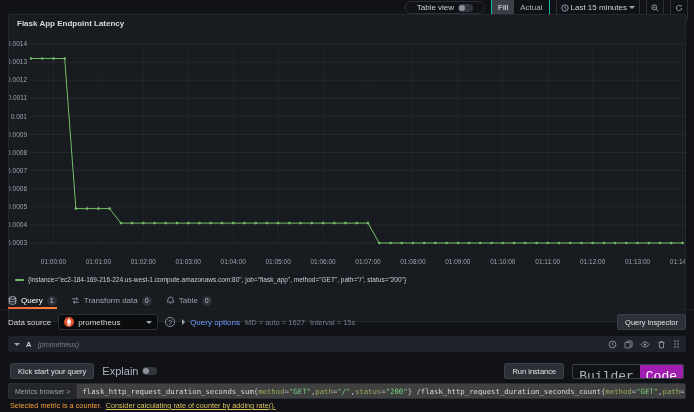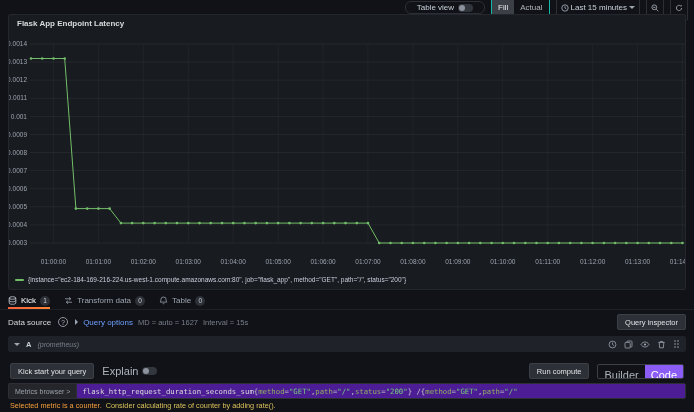--- a/index.html
+++ b/index.html
@@ -23,21 +23,21 @@
     border-radius:2px;padding:0 4px;background:#111217;cursor:pointer;color:#c7d0d9}
   .icon{display:inline-flex;align-items:center;justify-content:center;color:#9da5b0}
   .caret{width:0;height:0;border-left:3px solid transparent;border-right:3px solid transparent;
     border-top:3.5px solid #9da5b0}
   .chev-r{width:0;height:0;border-top:3px solid transparent;border-bottom:3px solid transparent;
     border-left:3.5px solid #9da5b0}
   .chev-d{width:0;height:0;border-left:3px solid transparent;border-right:3px solid transparent;
     border-top:3.5px solid #9da5b0}
 
   
-  .panel{left:8px;top:14px;width:678px;height:276px;background:#181b1f;border:1px solid #25272e;border-radius:2px}
+  .panel{left:8px;top:14px;width:678px;height:308px;background:#181b1f;border:1px solid #25272e;border-radius:2px}
   .panel-title{position:absolute;top:4px;left:8px;font-size:8px;font-weight:700;color:#d8d9da}
   .chart-svg{position:absolute;left:0;top:16px}
   .legend-row{position:absolute;left:6px;top:261px;display:flex;align-items:center;gap:4px;
     font-size:6.5px;color:#ccccdc;cursor:pointer;white-space:nowrap}
   .legend-dash{width:9px;height:2px;background:#73bf69;border-radius:1px;flex:none}
 
   
   .tabs{left:0;top:292px;right:0;height:18px;display:flex;align-items:center;gap:14px;
     padding-left:8px;border-bottom:1px solid #1d2025;font-size:8px}
   .tab{display:flex;align-items:center;gap:4px;color:#9da5b0;height:100%;position:relative;cursor:pointer}
@@ -66,33 +66,33 @@
   
   .q-card{left:8px;top:336px;width:678px}
   .q-header{height:16px;background:#1f2228;border-radius:2px;display:flex;align-items:center;
     gap:6px;padding:0 6px;font-size:7.5px}
   .ref-id{font-weight:700;color:#c7d0d9}
   .ds-hint{color:#787f8a;font-style:italic;font-size:7px}
   .q-header .icons{display:flex;align-items:center;gap:7px}
   .q-toolbar{height:22px;display:flex;align-items:center;gap:8px;padding:0 2px;margin-top:8px}
   .explain{display:flex;align-items:center;gap:4px;font-size:11px;color:#aeb4bc}
   .seg2{display:flex;height:15px;border-radius:2px;overflow:hidden;border:1px solid #3b3f46}
-  .seg2 .seg-btn{font-size:11px;padding:4px 6px;background:transparent;border:0;color:#aeb4bc;
-    cursor:pointer;font-family:Liberation Sans, sans-serif}
-  .seg2 .seg-btn.sel{background:#8b5cf6;color:#fff}
+  .seg2 .seg-btn{font-size:13px;padding:4px 6px;background:transparent;border:0;color:#aeb4bc;
+    cursor:pointer;font-family:Liberation Mono, monospace}
+  .seg2 .seg-btn.sel{background:#a21caf;color:#fff}
   .q-editor{display:flex;align-items:stretch;gap:0;margin-top:1px;height:16px}
   .mb-btn{background:#24262c;border:1px solid #2c2f36;border-right:0;border-radius:2px 0 0 2px;
     color:#9aa0a8;font-size:7px;display:flex;align-items:center;padding:0 6px;cursor:pointer;white-space:nowrap}
-  .code-box{flex:1;background:#4c1d95;border:1px solid #2c2f36;border-radius:0 2px 2px 0;
+  .code-box{flex:1;background:#404040;border:1px solid #2c2f36;border-radius:0 2px 2px 0;
     display:flex;align-items:center;padding:0 5px;overflow:hidden;white-space:nowrap;
     font-family:"DejaVu Sans Mono",monospace;font-size:7.3px}
   .tok-m{color:#d8d9da}.tok-p{color:#c3c7cc}.tok-k{color:#8fae5f}.tok-s{color:#77ce7e}
   .warn-row{margin-top:2px;font-size:7.3px;display:flex;gap:4px;padding-left:2px;white-space:nowrap}
   .warn-text{color:#f59f3b}
-  .warn-link{color:#d8c25a;cursor:pointer}
+  .warn-link{color:#d8c25a;text-decoration:underline;cursor:pointer}
   .opts-row{margin-top:4px;display:flex;align-items:center;gap:6px;font-size:7.3px;padding-left:2px}
   .opts-label{color:#d8d9da;font-weight:700}
   .opt-item{color:#787f8a;margin-right:6px}
   svg{display:block}
 </style>
 </head>
 <body>
 
 <div class="screen">
 
@@ -267,21 +267,21 @@
 
   <div class="abs tabs">
     <div class="tab active">
       <span class="icon">
         <svg width="9" height="9" viewBox="0 0 9 9">
             <ellipse cx="4.5" cy="2" rx="3.3" ry="1.3" fill="none" stroke="#c7d0d9" stroke-width="0.8"></ellipse>
             <path d="M1.2 2v5c0 .75 1.5 1.3 3.3 1.3s3.3-.55 3.3-1.3V2" fill="none" stroke="#c7d0d9" stroke-width="0.8"></path>
             <path d="M1.2 4.5c0 .75 1.5 1.3 3.3 1.3s3.3-.55 3.3-1.3" fill="none" stroke="#c7d0d9" stroke-width="0.8"></path>
           </svg>
       </span>
-      <span>Kick</span>
+      <span>Query</span>
       <span class="badge">1</span>
     </div>
     <div class="tab">
       <span class="icon">
         <svg width="9" height="9" viewBox="0 0 9 9">
             <path d="M1 2.8h5.5M5 1.3l1.8 1.5L5 4.3" fill="none" stroke="#9da5b0" stroke-width="0.8"></path>
             <path d="M8 6.2H2.5M4 4.7L2.2 6.2 4 7.7" fill="none" stroke="#9da5b0" stroke-width="0.8"></path>
           </svg>
       </span>
       <span>Transform data</span>
@@ -294,20 +294,32 @@
             <path d="M3.7 7.3a.9.9 0 0 0 1.6 0" fill="none" stroke="#9da5b0" stroke-width="0.8"></path>
           </svg>
       </span>
       <span>Table</span>
       <span class="badge">0</span>
     </div>
   </div>
 
   <div class="abs ds-row">
     <span>Data source</span>
+    <div class="ds-select">
+      <span class="icon">
+        <svg width="10" height="10" viewBox="0 0 16 16">
+            <circle cx="8" cy="8" r="8" fill="#e6522c"></circle>
+            <path d="M8 2.5c1.6 1.9 3.1 3.2 3.1 5.4 0 1.9-1.4 3.2-3.1 3.2S4.9 9.8 4.9 7.9C4.9 5.7 6.4 4.4 8 2.5z" fill="#fff"></path>
+            <rect x="5.3" y="11.7" width="5.4" height="1.1" rx="0.4" fill="#fff"></rect>
+            <rect x="6.2" y="13.2" width="3.6" height="0.9" rx="0.3" fill="#fff"></rect>
+          </svg>
+      </span>
+      <span class="grow">prometheus</span>
+      <span class="caret"></span>
+    </div>
     <span class="help-circle">?</span>
     <div class="q-opts">
       <span class="chev-r"></span>
       <span class="q-opts-label">Query options</span>
       <span class="ds-summary">MD = auto = 1627</span>
       <span class="ds-summary">Interval = 15s</span>
     </div>
     <span class="spacer"></span>
     <button class="btn">Query inspector</button>
   </div>
@@ -355,21 +367,21 @@
       </span>
     </div>
 
     <div class="q-toolbar">
       <button class="btn">Kick start your query</button>
       <span class="explain">
         <span>Explain</span>
         <span class="switch"></span>
       </span>
       <span class="spacer"></span>
-      <button class="btn">Run compute</button>
+      <button class="btn">Run instance</button>
       <div class="seg2">
         <button class="seg-btn">Builder</button>
         <button class="seg-btn sel">Code</button>
       </div>
     </div>
 
     <div class="q-editor">
       <span class="mb-btn">Metrics browser &gt;</span>
       <div class="code-box" id="expr">
           <span class="tok-m">flask_http_request_duration_seconds_sum</span>
@@ -379,20 +391,21 @@
           <span class="tok-s">"GET"</span>
           <span class="tok-p">,</span>
           <span class="tok-k">path</span>
           <span class="tok-p">=</span>
           <span class="tok-s">"/"</span>
           <span class="tok-p">,</span>
           <span class="tok-k">status</span>
           <span class="tok-p">=</span>
           <span class="tok-s">"200"</span>
           <span class="tok-p">} / </span>
+          <span class="tok-m">flask_http_request_duration_seconds_count</span>
           <span class="tok-p">{</span>
           <span class="tok-k">method</span>
           <span class="tok-p">=</span>
           <span class="tok-s">"GET"</span>
           <span class="tok-p">,</span>
           <span class="tok-k">path</span>
           <span class="tok-p">=</span>
           <span class="tok-s">"/"</span>
         </div>
     </div>

